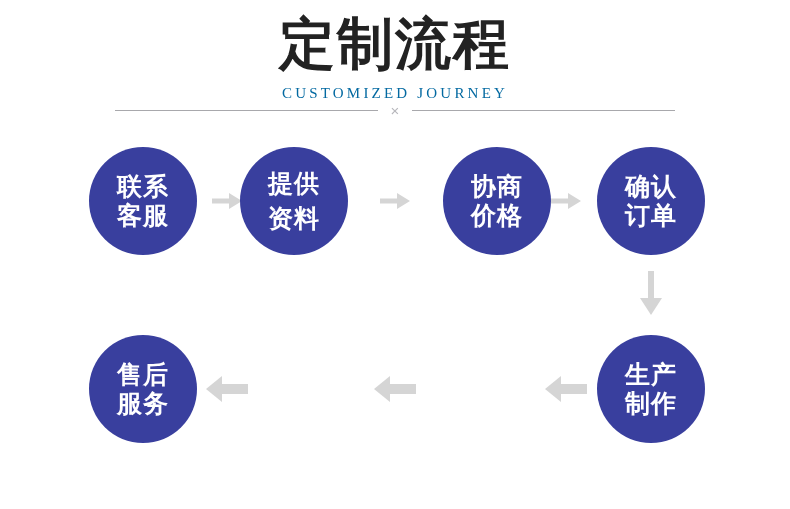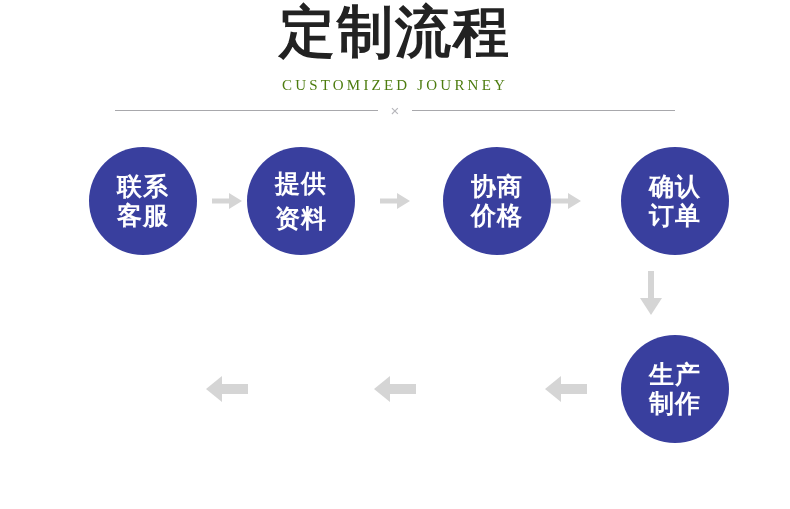--- a/index.html
+++ b/index.html
@@ -26,36 +26,36 @@
   .header {
     position: absolute;
     left: 0;
     top: 0;
     width: 790px;
     text-align: center;
   }
 
   .main-title {
     margin: 0;
-    padding-top: 4px;
+    padding-top: 12px;
     font-size: 56px;
     line-height: 64px;
     font-weight: 700;
     color: #222222;
     letter-spacing: 2px;
-    font-family: Liberation Mono, monospace;
+    font-family: Liberation Serif, serif;
   }
 
   .sub-title {
     margin: 0;
     padding-top: 8px;
     font-size: 15px;
     line-height: 18px;
     font-weight: 400;
-    color: #4d7c0f;
+    color: #0369a1;
     letter-spacing: 3.2px;
     font-family: "Liberation Serif", "DejaVu Serif", serif;
   }
 
   
   .divider {
     position: absolute;
     left: 115px;
     top: 101px;
     width: 560px;
@@ -106,23 +106,23 @@
     font-size: 25px;
     line-height: 29px;
     font-weight: 700;
     letter-spacing: 1px;
     color: #ffffff;
     white-space: nowrap;
     font-family: "Liberation Sans", "DejaVu Sans", sans-serif;
   }
 
   .node.pos-1 { left: 89px; }
-  .node.pos-2 { left: 247px; gap: 6px; }
+  .node.pos-2 { left: 240px; gap: 6px; }
   .node.pos-3 { left: 443px; }
-  .node.pos-4 { left: 621px; }
+  .node.pos-4 { left: 597px; }
 
   
   .arrow {
     position: absolute;
     display: block;
   }
   .arrow-right {
     top: 42px;
     width: 30px;
     height: 24px;
@@ -208,20 +208,24 @@
   </div>
 
   <span class="arrow-down">
     <svg width="26" height="44" viewBox="0 0 26 44" xmlns="http://www.w3.org/2000/svg">
       <path d="M10 0 H16 V27 H24 L13 44 L2 27 H10 Z" fill="#D5D5D5"></path>
     </svg>
   </span>
 
   <div class="flow-row row-2">
 
+    <div class="node pos-1">
+      <span class="node-line">售后</span>
+      <span class="node-line">服务</span>
+    </div>
 
     <span class="arrow arrow-left gap-1">
       <svg width="42" height="30" viewBox="0 0 42 30" xmlns="http://www.w3.org/2000/svg">
         <path d="M42 10 H16 V2 L0 15 L16 28 V20 H42 Z" fill="#D5D5D5"></path>
       </svg>
     </span>
 
 
     <span class="arrow arrow-left gap-2">
       <svg width="42" height="30" viewBox="0 0 42 30" xmlns="http://www.w3.org/2000/svg">

